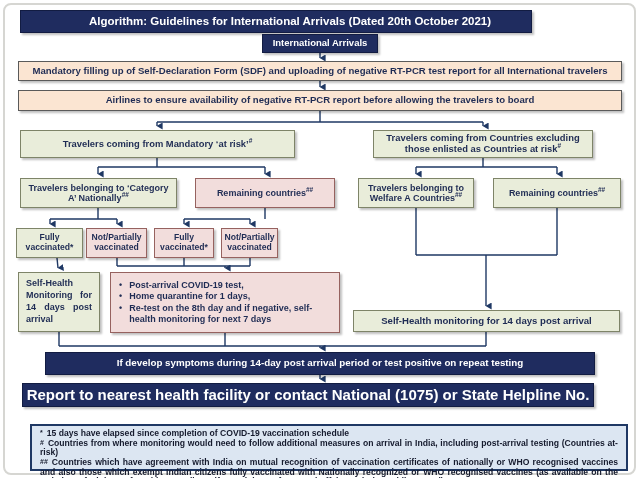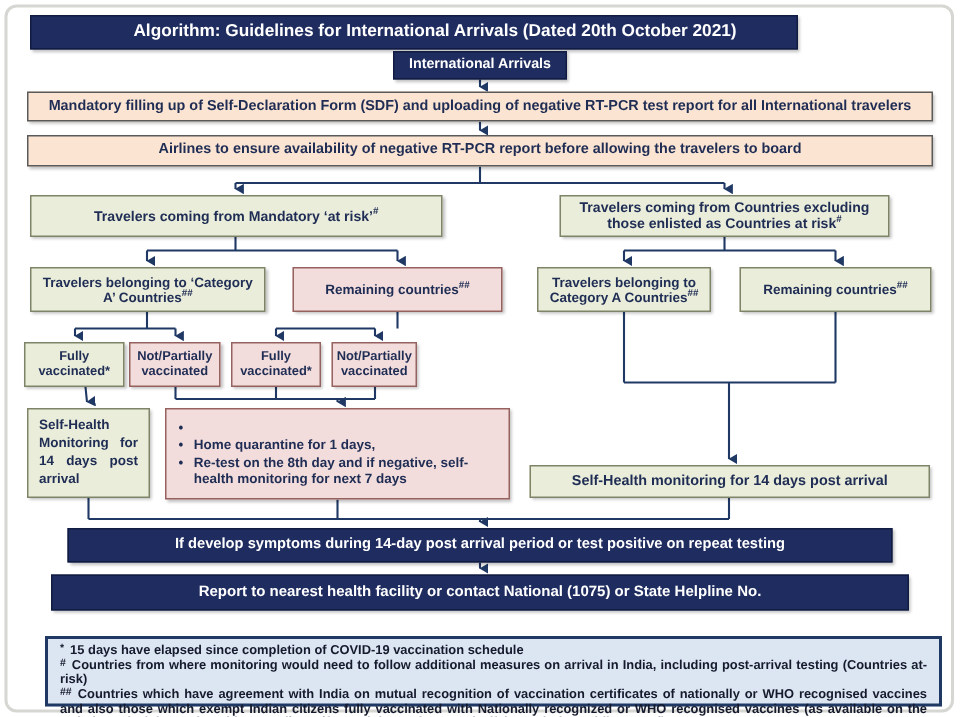--- a/index.html
+++ b/index.html
@@ -89,29 +89,29 @@
 
   <div class="box green" style="left:20px; top:130px; width:275px; height:28px; font-size:9.4px;">
     <span><span>Travelers coming from Mandatory ‘at risk’</span><sup>#</sup></span>
   </div>
 
   <div class="box green" style="left:373px; top:130px; width:220px; height:28px; font-size:9.4px; padding:0 8px;">
     <span><span>Travelers coming from Countries excluding those enlisted as Countries at risk</span><sup>#</sup></span>
   </div>
 
   <div class="box green" style="left:20px; top:178px; width:157px; height:30px; font-size:9px; padding:0 6px;">
-    <span><span>Travelers belonging to ‘Category A’ Countries</span><sup>##</sup></span>
+    <span><span>Travelers belonging to ‘Category A’ Nationally</span><sup>##</sup></span>
   </div>
 
   <div class="box pink" style="left:195px; top:178px; width:140px; height:30px; font-size:9px;">
     <span><span>Remaining countries</span><sup>##</sup></span>
   </div>
 
   <div class="box green" style="left:358px; top:178px; width:116px; height:30px; font-size:9px; padding:0 4px;">
-    <span><span>Travelers belonging to Category A Countries</span><sup>##</sup></span>
+    <span><span>Travelers belonging to Welfare A Countries</span><sup>##</sup></span>
   </div>
 
   <div class="box green" style="left:493px; top:178px; width:128px; height:30px; font-size:9px;">
     <span><span>Remaining countries</span><sup>##</sup></span>
   </div>
 
   <div class="box green" style="left:16px; top:228px; width:67px; height:30px; font-size:8.6px;">
     <span>Fully vaccinated*</span>
   </div>
   <div class="box pink" style="left:86px; top:228px; width:61px; height:30px; font-size:8.6px;">
@@ -124,40 +124,41 @@
     <span>Not/Partially vaccinated</span>
   </div>
 
   <div class="box green justify-left" style="left:18px; top:272px; width:82px; height:60px; font-size:9px; line-height:1.35;">
     <span>Self-Health Monitoring for 14 days post arrival</span>
   </div>
 
   <div class="box pink bullets" style="left:110px; top:272px; width:230px; height:61px; font-size:9px; line-height:1.25;">
     <div class="bullet-row">
       <span class="bullet-dot">•</span>
+      <span>Post-arrival COVID-19 test,</span>
     </div>
     <div class="bullet-row">
       <span class="bullet-dot">•</span>
       <span>Home quarantine for 1 days,</span>
     </div>
     <div class="bullet-row">
       <span class="bullet-dot">•</span>
       <span>Re-test on the 8th day and if negative, self-health monitoring for next 7 days</span>
     </div>
   </div>
 
   <div class="box green" style="left:353px; top:310px; width:267px; height:22px; font-size:9.6px;">
     <span>Self-Health monitoring for 14 days post arrival</span>
   </div>
 
   <div class="box navy" style="left:45px; top:352px; width:550px; height:23px; font-size:9.8px;">
     <span>If develop symptoms during 14-day post arrival period or test positive on repeat testing</span>
   </div>
 
-  <div class="box navy" style="left:34px; top:383px; width:572px; height:24px; font-size:10px;">
+  <div class="box navy" style="left:22px; top:383px; width:572px; height:24px; font-size:15px;">
     <span>Report to nearest health facility or contact National (1075) or State Helpline No.</span>
   </div>
 
   <div class="box fnbox" style="left:30px; top:424px; width:598px; height:47px; display:block; padding:3px 8px; text-align:left;">
     <div class="fn">
       <span class="fn-marker">*</span><span>15 days have elapsed since completion of COVID-19 vaccination schedule</span>
     </div>
     <div class="fn">
       <span class="fn-marker">#</span><span>Countries from where monitoring would need to follow additional measures on arrival in India, including post-arrival testing (Countries at-risk)</span>
     </div>

